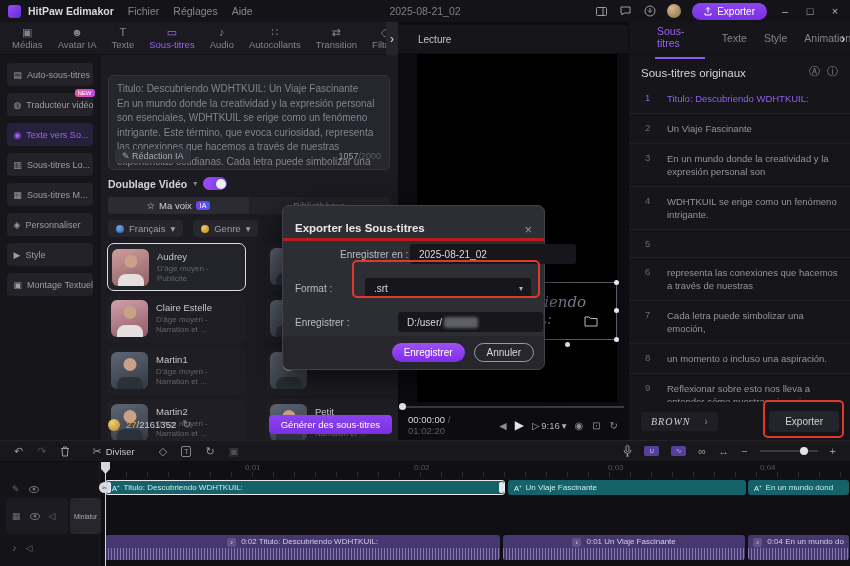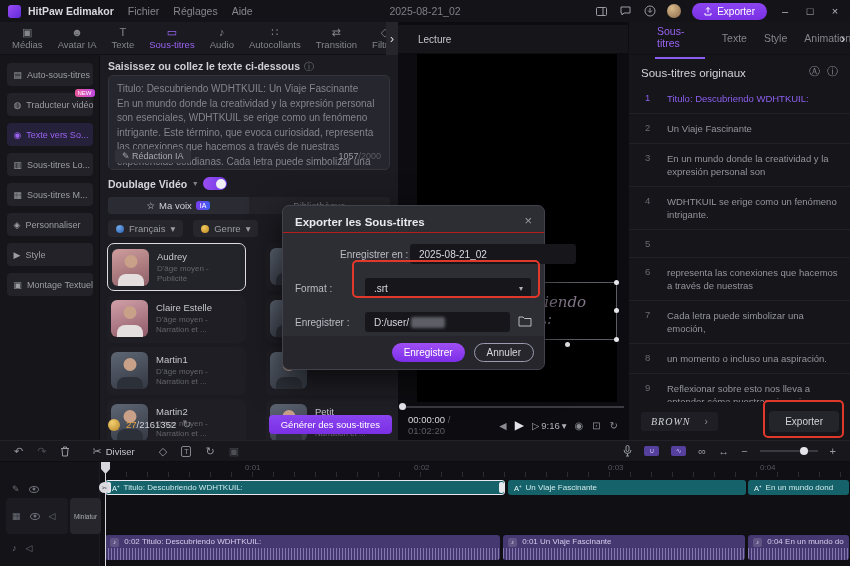--- a/index.html
+++ b/index.html
@@ -129,22 +129,22 @@
   .rp-footer { position:absolute; left:0; bottom:0; width:222px; height:37px; background:#15151a;
     display:flex; align-items:center; padding:0 12px; }
   .font-pill { display:flex; align-items:center; gap:14px; background:#1e1e24; border-radius:3px; padding:4px 10px; }
   .font-name { font-family:"Liberation Serif", serif; font-style:italic; font-size:10px; letter-spacing:1px; color:#d0d0d8; }
   .font-arrow { color:#8a8a92; font-size:10px; }
   .rp-export { margin-left:auto; background:#24242b; border-radius:4px; padding:5px 16px; font-size:10px; color:#d2d2d8; }
 
   
   .dialog { position:absolute; left:282px; top:205px; width:263px; height:165px; background:#2d2d34;
     border:1px solid #42424c; border-radius:7px; box-shadow:0 10px 34px rgba(0,0,0,.65); z-index:40; }
-  .dlg-title-row { position:absolute; left:0; top:0; width:100%; height:27px; display:flex; align-items:flex-end;
-    padding:4px 12px; border-bottom:1px solid #b91c1c; }
+  .dlg-title-row { position:absolute; left:0; top:0; width:100%; height:27px; display:flex; align-items:flex-start;
+    padding:16px 12px; border-bottom:3px solid #b91c1c; }
   .dlg-title { font-size:11.5px; font-weight:bold; color:#e8e8ec; }
   .dlg-close { margin-left:auto; color:#9a9aa2; font-size:13px; }
   .dlg-row { position:absolute; left:12px; display:flex; align-items:center; }
   .dlg-label { width:70px; font-size:10px; color:#bcbcc4; }
   .dlg-input { width:166px; height:20px; background:#16161b; border-radius:3px; display:flex; align-items:center;
     padding:0 9px; font-size:10px; color:#d8d8de; position:relative; }
   .dlg-select .sel-caret { position:absolute; right:8px; color:#b0b0b8; font-size:8px; }
   .blur-block { display:inline-block; width:34px; height:11px; background:#5e5e66; border-radius:2px; margin-left:2px; filter:blur(1.5px); }
   .folder-ico { margin-left:8px; }
   .dlg-footer { position:absolute; left:0; bottom:0; width:100%; height:33px; background:#26262c;
@@ -164,21 +164,21 @@
   .tl-ico.dim { color:#4e4e55; }
   .tl-label { font-size:9.5px; color:#c4c4cb; }
   .boxed { border:1px solid #84848c; border-radius:2px; font-size:7px; padding:0 2px; line-height:9px; }
   .tl-right { margin-left:auto; display:flex; align-items:center; gap:12px; }
   .p-ico { width:15px; height:10px; border-radius:2px; background:#55409e; display:inline-flex;
     align-items:center; justify-content:center; color:#cabcf2; font-size:7px; }
   .zoom-slider { width:58px; height:2px; background:#3a3a40; position:relative; }
   .zoom-knob { position:absolute; left:40px; top:-3px; width:8px; height:8px; border-radius:50%; background:#e4e4ea; }
 
   
-  .timeline { position:absolute; left:0; top:462px; width:850px; height:104px; background:#101014; }
+  .timeline { position:absolute; left:0; top:462px; width:850px; height:104px; background:#101014;text-align:center; }
   .track-headers { position:absolute; left:0; top:0; width:100px; height:104px; background:#131318; border-right:1px solid #1c1c22; }
   .th-row { position:absolute; left:12px; display:flex; align-items:center; gap:9px; color:#70707a; font-size:9px; }
   .th-box { position:absolute; left:6px; top:36px; width:62px; height:36px; background:#1b1b21; border-radius:4px; }
   .eye { width:10px; height:7px; border:1px solid #70707a; border-radius:50%; position:relative; display:inline-block; }
   .eye::after { content:""; position:absolute; left:50%; top:50%; transform:translate(-50%,-50%); width:3px; height:3px; border-radius:50%; background:#70707a; }
   .thumb-box { position:absolute; left:70px; top:36px; width:31px; height:36px; background:#26262c; border-radius:4px;
     display:flex; align-items:center; justify-content:center; font-size:6.5px; color:#aaaab2; overflow:hidden; }
   .ruler-ticks { position:absolute; left:105px; top:10px; width:745px; height:5px;
     background:repeating-linear-gradient(90deg,#2c2c33 0 1px,transparent 1px 21px); }
   .ruler-labels span { position:absolute; top:1px; font-size:8px; color:#54545c; }
@@ -350,23 +350,20 @@
 
     <div class="side-item">
       <span class="si-ico">▣</span>
       <span>Montage Textuel</span>
 
     </div>
 
 </div>
 
 <div class="text-panel">
-  <div class="tp-header">
-    <span>Saisissez ou collez le texte ci-dessous</span><span class="tp-info">ⓘ</span>
-  </div>
   <div class="tp-textarea">
     <div class="tp-text">Titulo: Descubriendo WDHTKUIL: Un Viaje Fascinante
 En un mundo donde la creatividad y la expresión personal son esenciales, WDHTKUIL se erige como un fenómeno intrigante. Este término, que evoca curiosidad, representa las conexiones que hacemos a través de nuestras experiencias cotidianas. Cada letra puede simbolizar una</div>
     <span class="ai-chip"><span>✎</span> <span>Rédaction IA</span></span>
     <span class="char-count"><span>1057</span><span class="max">/2000</span></span>
   </div>
   <div class="dub-row">
     <span class="dub-label">Doublage Vidéo</span>
     <span class="dub-caret">▾</span>
     <span class="toggle"></span>
@@ -591,21 +588,21 @@
         <span>2025-08-21_02</span>
       </span>
   </div>
   <div class="dlg-row" style="top:72px;">
     <span class="dlg-label">Format :</span>
     <span class="dlg-input dlg-select">
       <span>.srt</span>
       <span class="sel-caret">▾</span>
     </span>
   </div>
-  <div class="dlg-row" style="top:106px;">
+  <div class="dlg-row" style="top:106px;gap:33px;">
     <span class="dlg-label">Enregistrer :</span>
     <span class="dlg-input" style="width:145px;">
         <span>D:/user/</span>
         <span class="blur-block"></span>
       </span>
     <span class="folder-ico"><svg width="14" height="12" viewBox="0 0 14 12">
           <path d="M1 2h4l1.5 1.5H13V11H1z" fill="none" stroke="#b9b9c1"></path>
         </svg></span>
   </div>
   <div class="dlg-footer">

